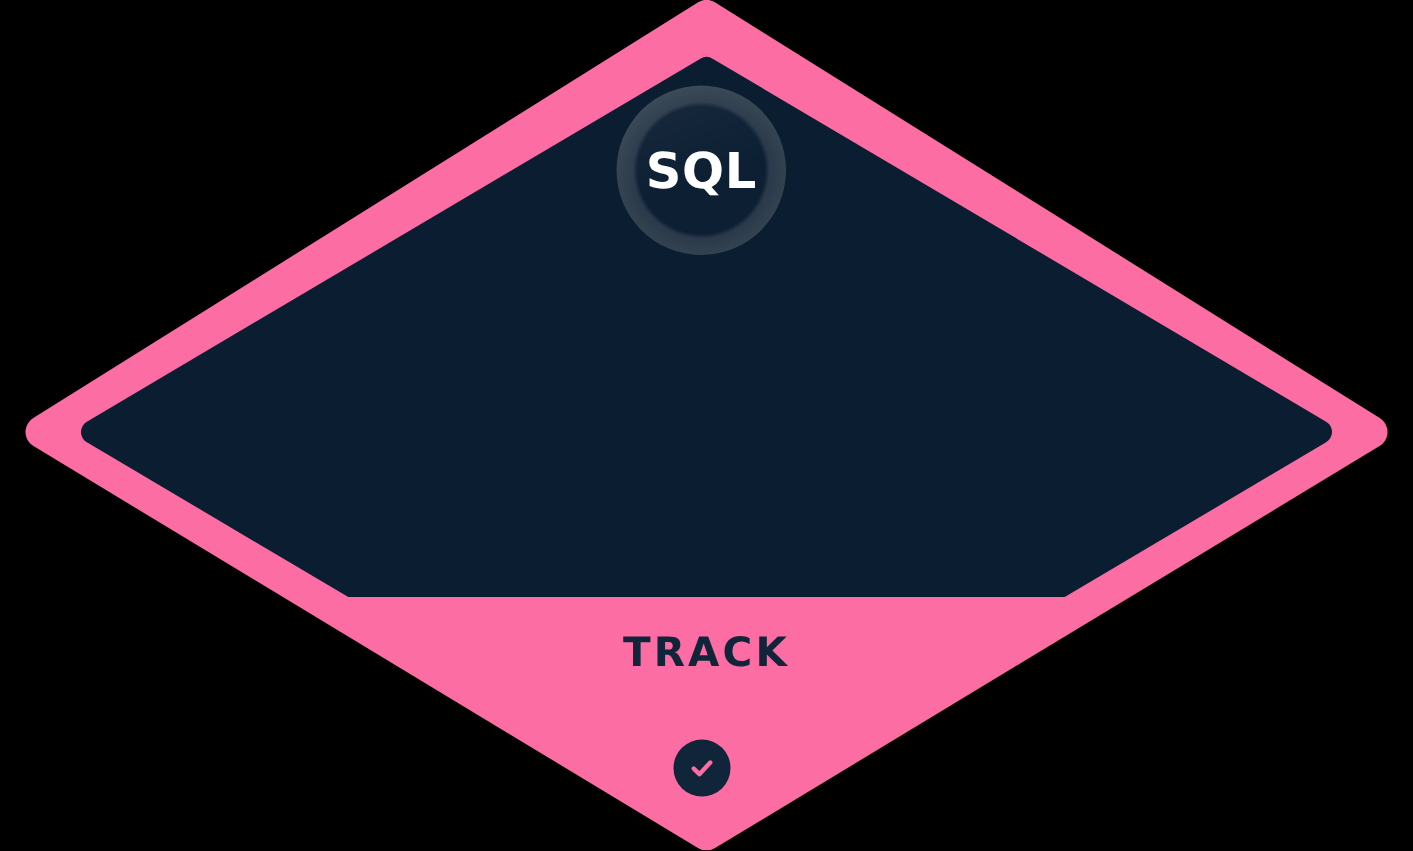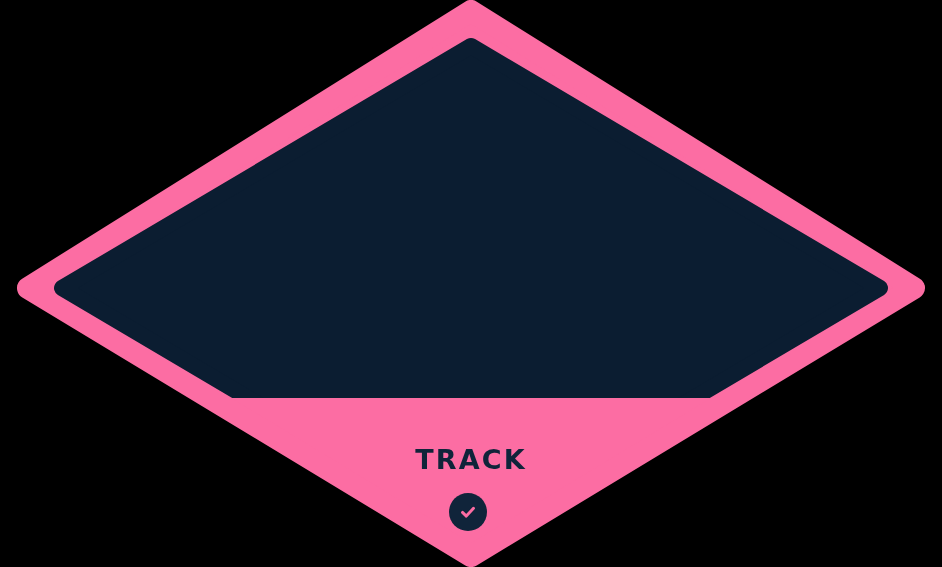--- a/index.html
+++ b/index.html
@@ -90,21 +90,20 @@
     line-height: 1.1;
   }
 
   
   #completion-banner {
     position: absolute;
     left: 0;
     top: 419px;
     width: 942px;
     text-align: center;
-    margin-top: 24px;
   }
   .banner-line {
     color: #10243a;
     font-family: "DejaVu Sans", sans-serif;
     font-size: 27px;
     font-weight: bold;
     letter-spacing: 2.1px;
     line-height: 34px;
   }
 
@@ -141,20 +140,23 @@
 
     <path d="M 471 11 L 914 288 L 471 556 L 28 288 Z" fill="#fc6da3" stroke="#fc6da3" stroke-width="22" stroke-linejoin="round"></path>
 
     <g clip-path="url(#navy-top-clip)">
       <path d="M 471 46 L 880 288 L 471 530 L 62 288 Z" fill="#0b1d31" stroke="#0b1d31" stroke-width="16" stroke-linejoin="round"></path>
     </g>
   </svg>
 
   <div class="overlay">
 
+    <div id="track-emblem">
+      <span id="emblem-label">SQL</span>
+    </div>
 
 
     <div id="completion-banner">
       <div class="banner-line">TRACK</div>
     </div>
 
     <div id="completion-check">
       <svg width="22" height="22" viewBox="0 0 22 22" aria-hidden="true">
         <path d="M 5.5 11.4 L 9.3 15.1 L 16.5 7.3" fill="none" stroke="#fc6da3" stroke-width="2.9" stroke-linecap="round" stroke-linejoin="round"></path>
       </svg>

